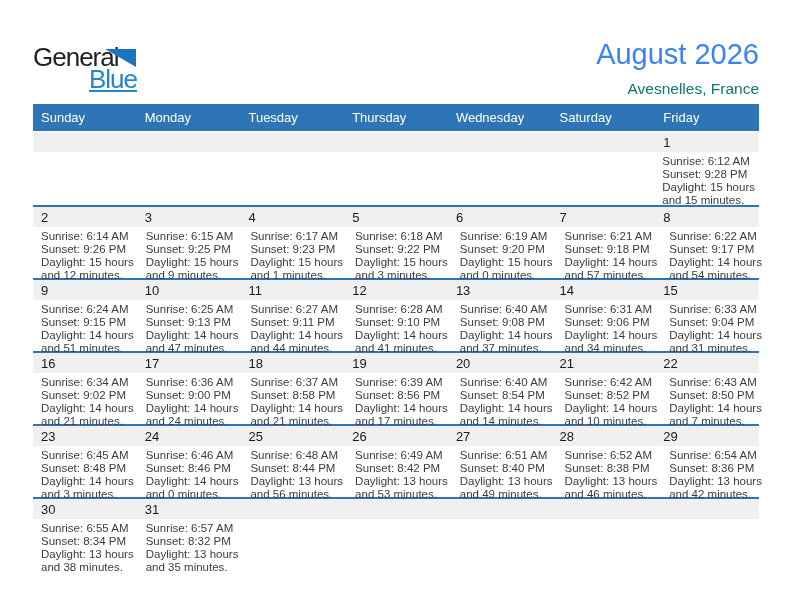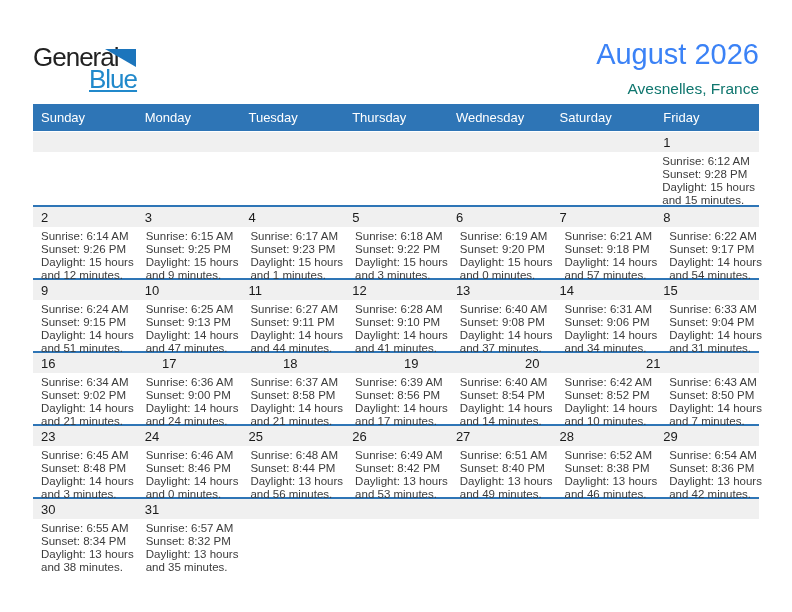--- a/index.html
+++ b/index.html
@@ -204,20 +204,21 @@
         </div>
       </div>
       <div class="week bordered">
         <div class="numbers">
           <div class="ncell">16</div>
           <div class="ncell">17</div>
           <div class="ncell">18</div>
           <div class="ncell">19</div>
           <div class="ncell">20</div>
           <div class="ncell">21</div>
+          <div class="ncell">22</div>
         </div>
         <div class="details">
           <div class="dcell">
             <div class="dline">Sunrise: 6:34 AM</div>
             <div class="dline">Sunset: 9:02 PM</div>
             <div class="dline">Daylight: 14 hours</div>
             <div class="dline">and 21 minutes.</div>
           </div>
           <div class="dcell">
             <div class="dline">Sunrise: 6:36 AM</div>

